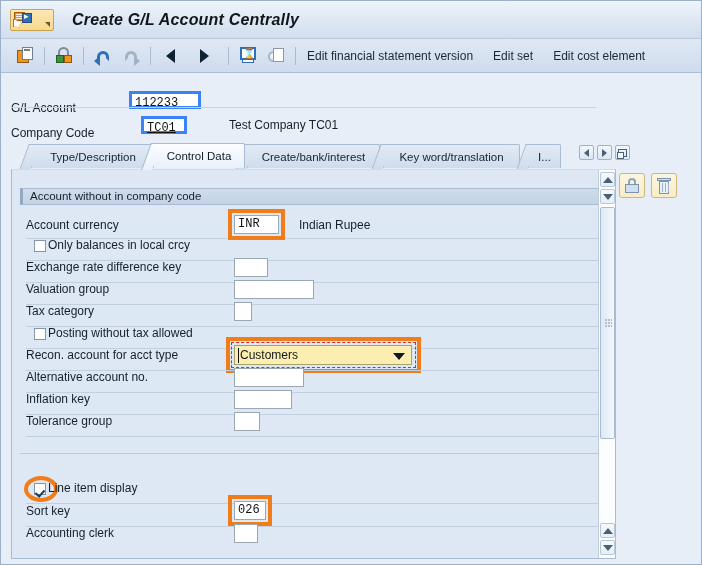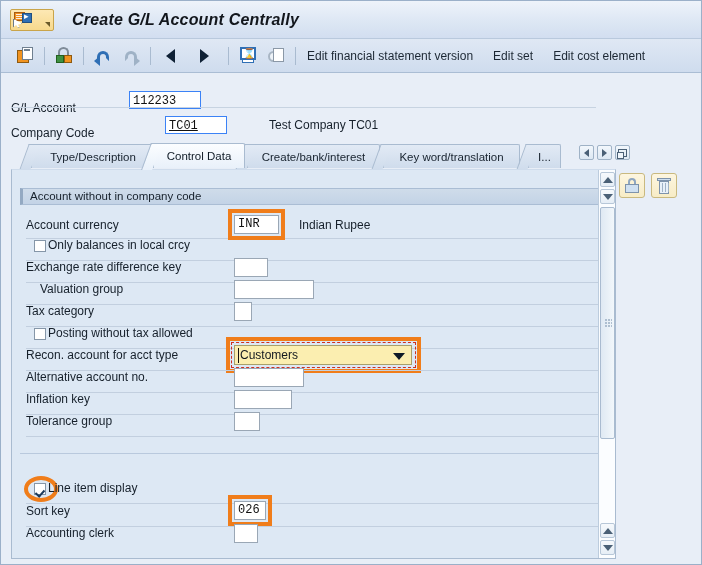--- a/index.html
+++ b/index.html
@@ -124,21 +124,21 @@
   .ic-doc .o{position:absolute;left:0;top:4px;width:11px;height:11px;border:2px solid #a9b6c4;border-radius:50%;background:#eef3f8;}
 
   
   .hdr {
     position:absolute; left:0; top:72px; width:702px; height:66px;
     background:#e8eef7;
   }
   .hdr-row { position:absolute; display:flex; align-items:center; }
   .hdr-label { font-size:12px; color:#16202b;margin-top:16px; }
   .inp {
-    background:#fff; border:1px solid #3b82f6;
+    background:#fff; border:3px solid #3b82f6;
     font-family:"Liberation Mono", monospace; font-size:12px;
     color:#111; padding:1px 3px; height:18px; line-height:16px;
   }
   .hdr-desc { font-size:12px; color:#16202b; }
   .hdr-underline { position:absolute; height:1px; background:#c7d3e1; }
 
   .hdrbtns { position:absolute; left:333px; top:100px; display:flex; align-items:center; }
   .hb {
     height:25px; min-width:25px;
     background:linear-gradient(to bottom,#fdf6e0,#f7ecc6);
@@ -355,21 +355,21 @@
   </div>
 
   <div class="hdr">
     <div class="hdr-row" style="left:10px; top:12px;">
       <div class="hdr-label" style="width:110px">G/L Account</div>
       <div class="inp" style="width:72px; margin-left:8px;">112233</div>
     </div>
     <div class="hdr-underline" style="left:10px; top:34px; width:585px;"></div>
     <div class="hdr-row" style="left:10px; top:37px;gap:20px;">
       <div class="hdr-label" style="width:110px">Company Code</div>
-      <div class="inp" style="width:62px; margin-left:24px;text-decoration:underline;">TC01</div>
+      <div class="inp" style="width:46px; margin-left:0;text-decoration:underline;">TC01</div>
       <div class="hdr-desc" style="margin-left:22px;">Test Company TC01</div>
     </div>
 
     <div class="hdrbtns">
       <div class="hb" style="width:26px">
         <div class="ic-glasses">
             <div class="l"></div>
             <div class="r"></div>
             <div class="br"></div>
           </div>
@@ -444,21 +444,21 @@
     <div class="flabel" style="left:287px; top:48px;">Indian Rupee</div>
 
     <div class="cb" style="left:22px; top:70px;"></div>
     <div class="flabel" style="left:36px; top:68px;">Only balances in local crcy</div>
     <div class="fline" style="left:14px; top:90px; width:576px;"></div>
 
     <div class="flabel" style="left:14px; top:90px;">Exchange rate difference key</div>
     <div class="fin" style="left:222px; top:88px; width:34px;"></div>
     <div class="fline" style="left:14px; top:112px; width:576px;"></div>
 
-    <div class="flabel" style="left:28px; top:112px;text-align:center;">Valuation group</div>
+    <div class="flabel" style="left:14px; top:112px;text-align:center;">Valuation group</div>
     <div class="fin" style="left:222px; top:110px; width:80px;"></div>
     <div class="fline" style="left:14px; top:134px; width:576px;"></div>
 
     <div class="flabel" style="left:14px; top:134px;">Tax category</div>
     <div class="fin" style="left:222px; top:132px; width:18px;"></div>
     <div class="fline" style="left:14px; top:156px; width:576px;"></div>
 
     <div class="cb" style="left:22px; top:158px;"></div>
     <div class="flabel" style="left:36px; top:156px;">Posting without tax allowed</div>
     <div class="fline" style="left:14px; top:178px; width:576px;"></div>

